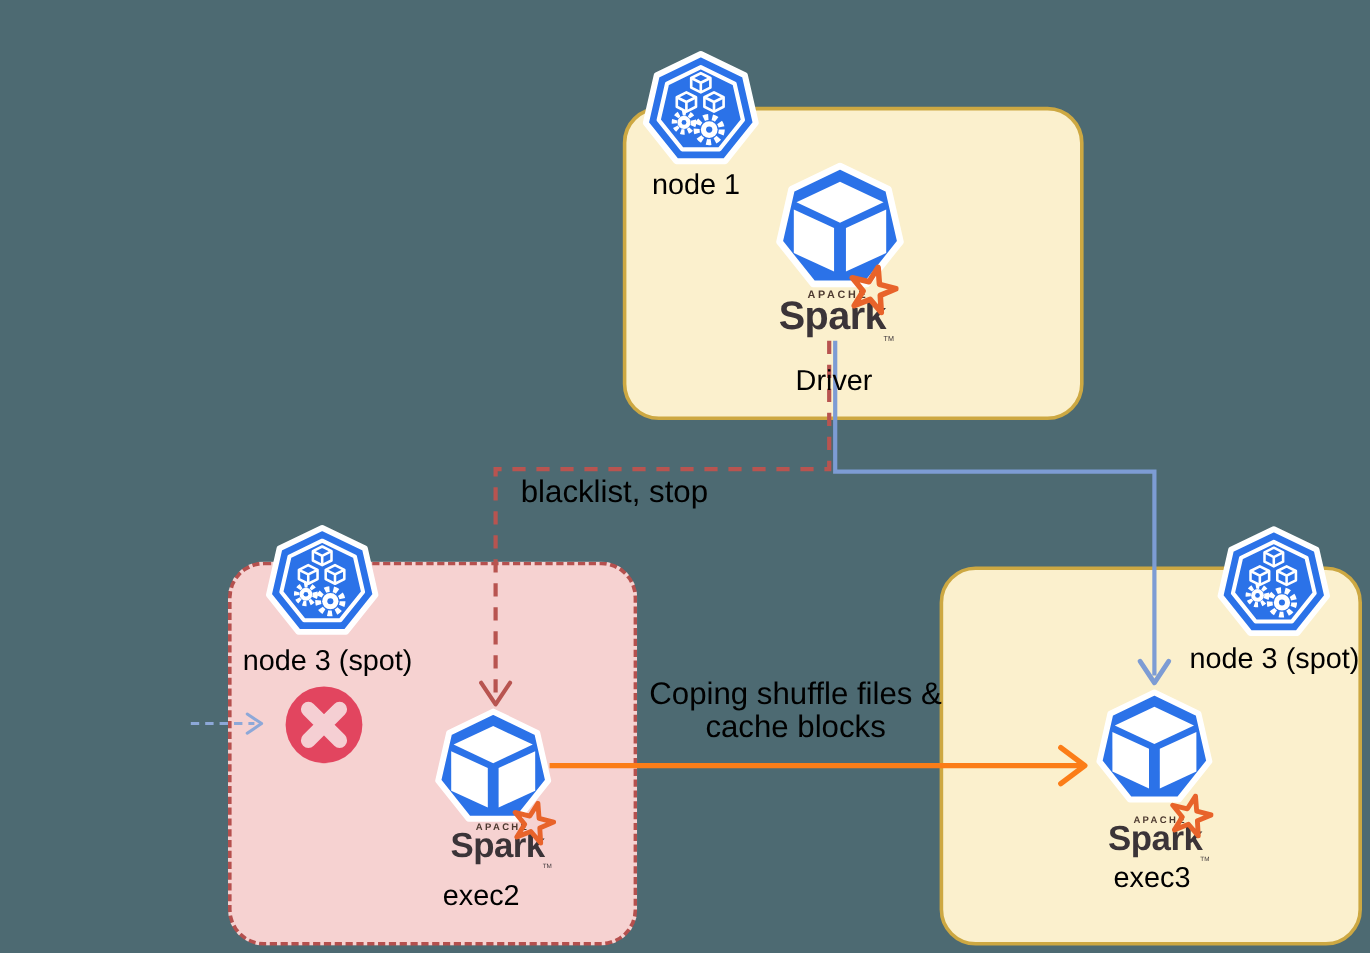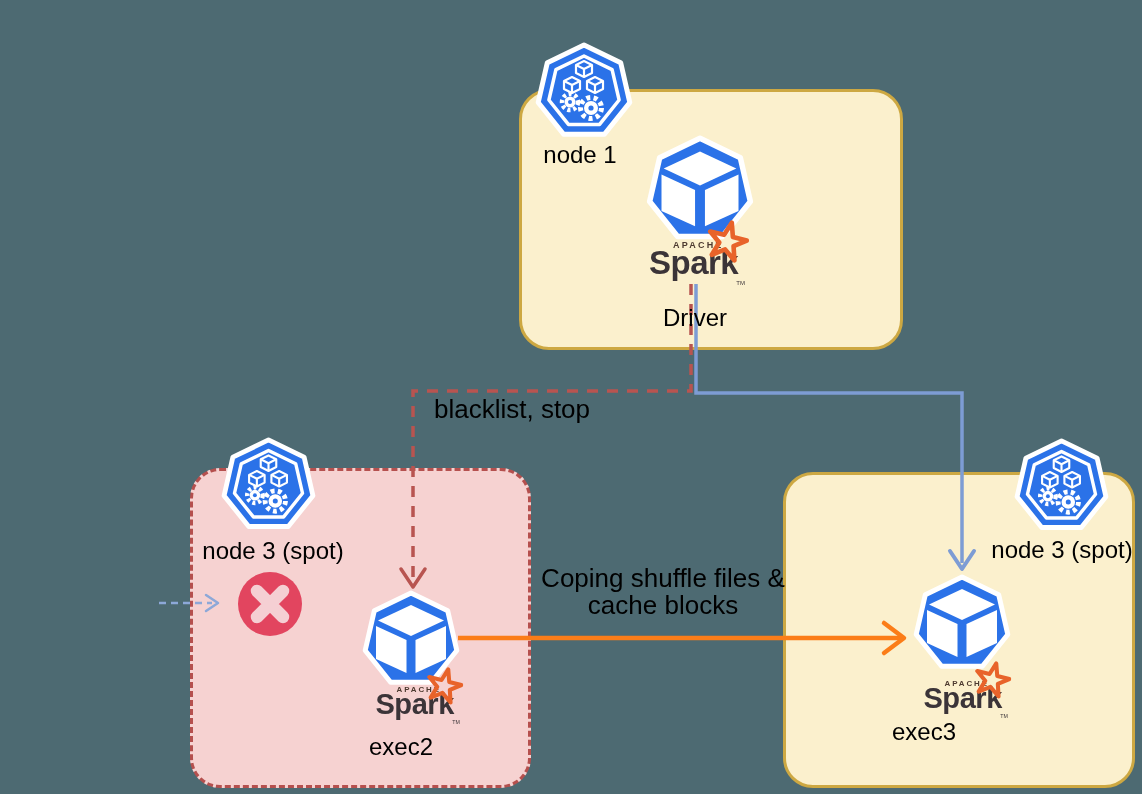--- a/index.html
+++ b/index.html
@@ -126,21 +126,21 @@
     <svg class="star">
         <use href="#sym-star"></use>
       </svg>
   </div>
 
   <div class="label" style="left:580px;top:141px">node 1</div>
   <div class="label" style="left:695px;top:304px">Driver</div>
   <div class="label" style="left:273px;top:537px">node 3 (spot)</div>
   <div class="label" style="left:401px;top:733px">exec2</div>
   <div class="label" style="left:1062px;top:536px">node 3 (spot)</div>
-  <div class="label" style="left:924px;top:718px">exec3</div>
+  <div class="label" style="left:960px;top:718px">exec3</div>
 
   <div class="annotation" style="left:512px;top:396px">
     <div>blacklist, stop</div>
   </div>
   <div class="annotation" style="left:663px;top:565px">
     <div>Coping shuffle files &amp;</div>
     <div>cache blocks</div>
   </div>
 
 </div>

